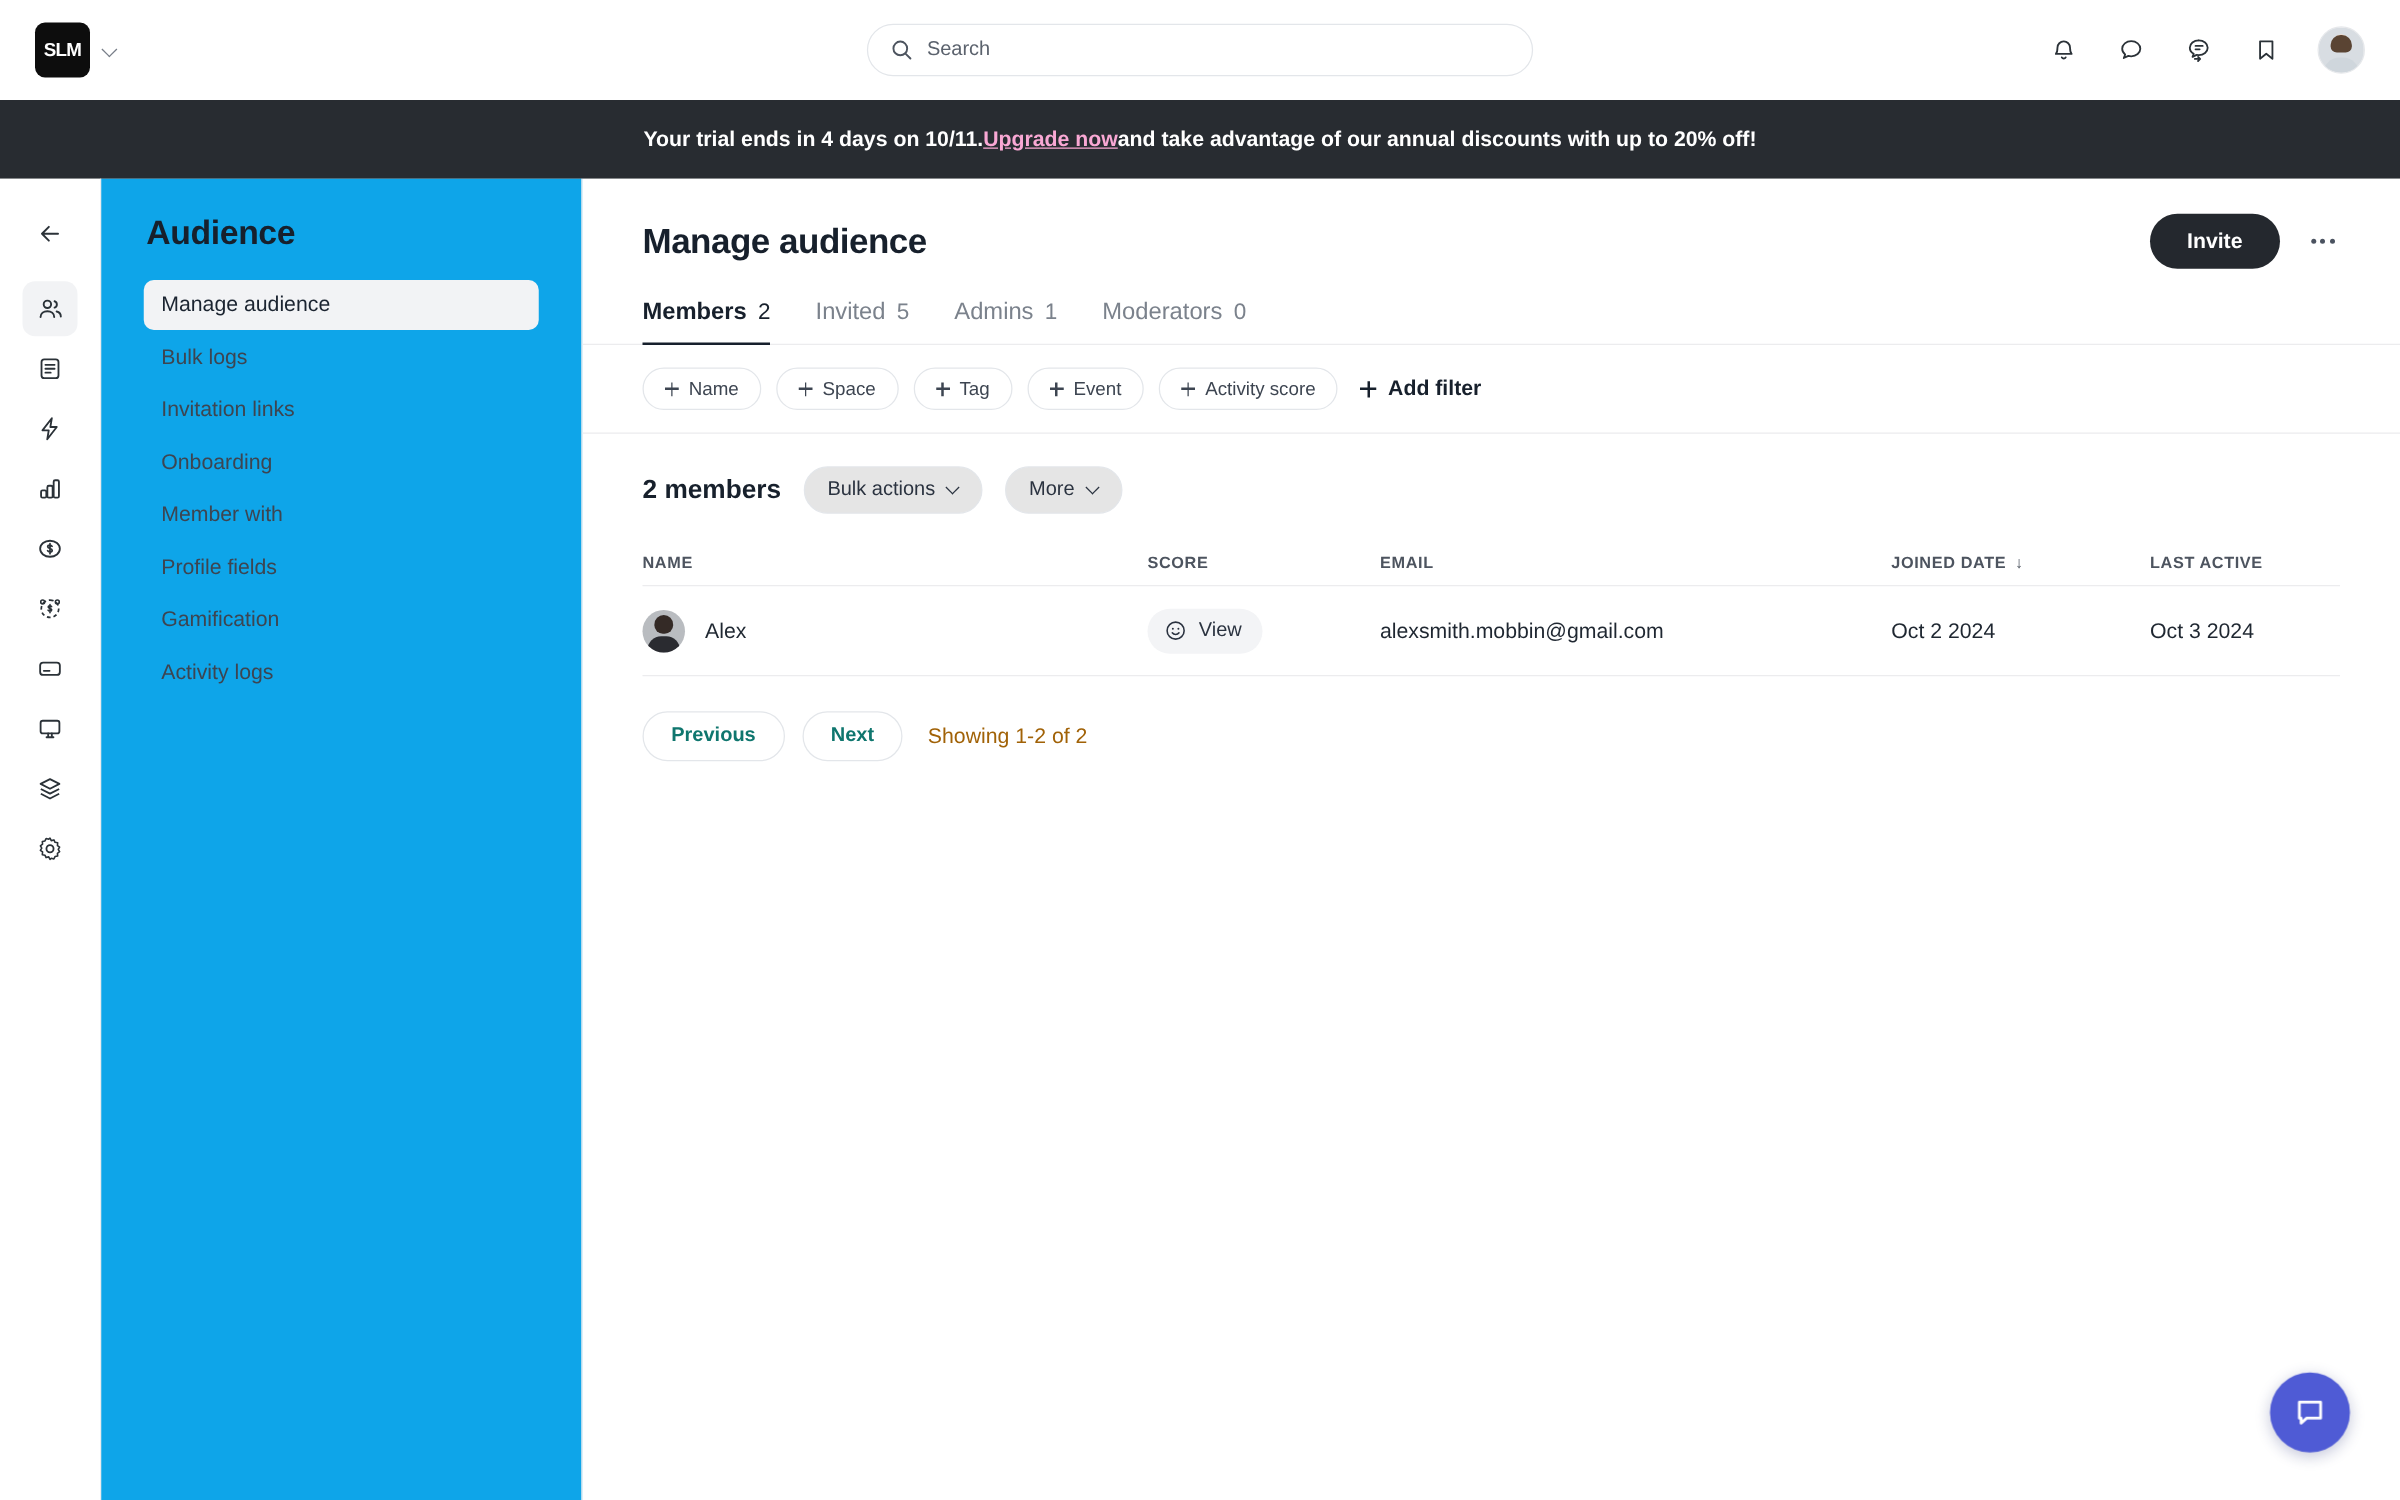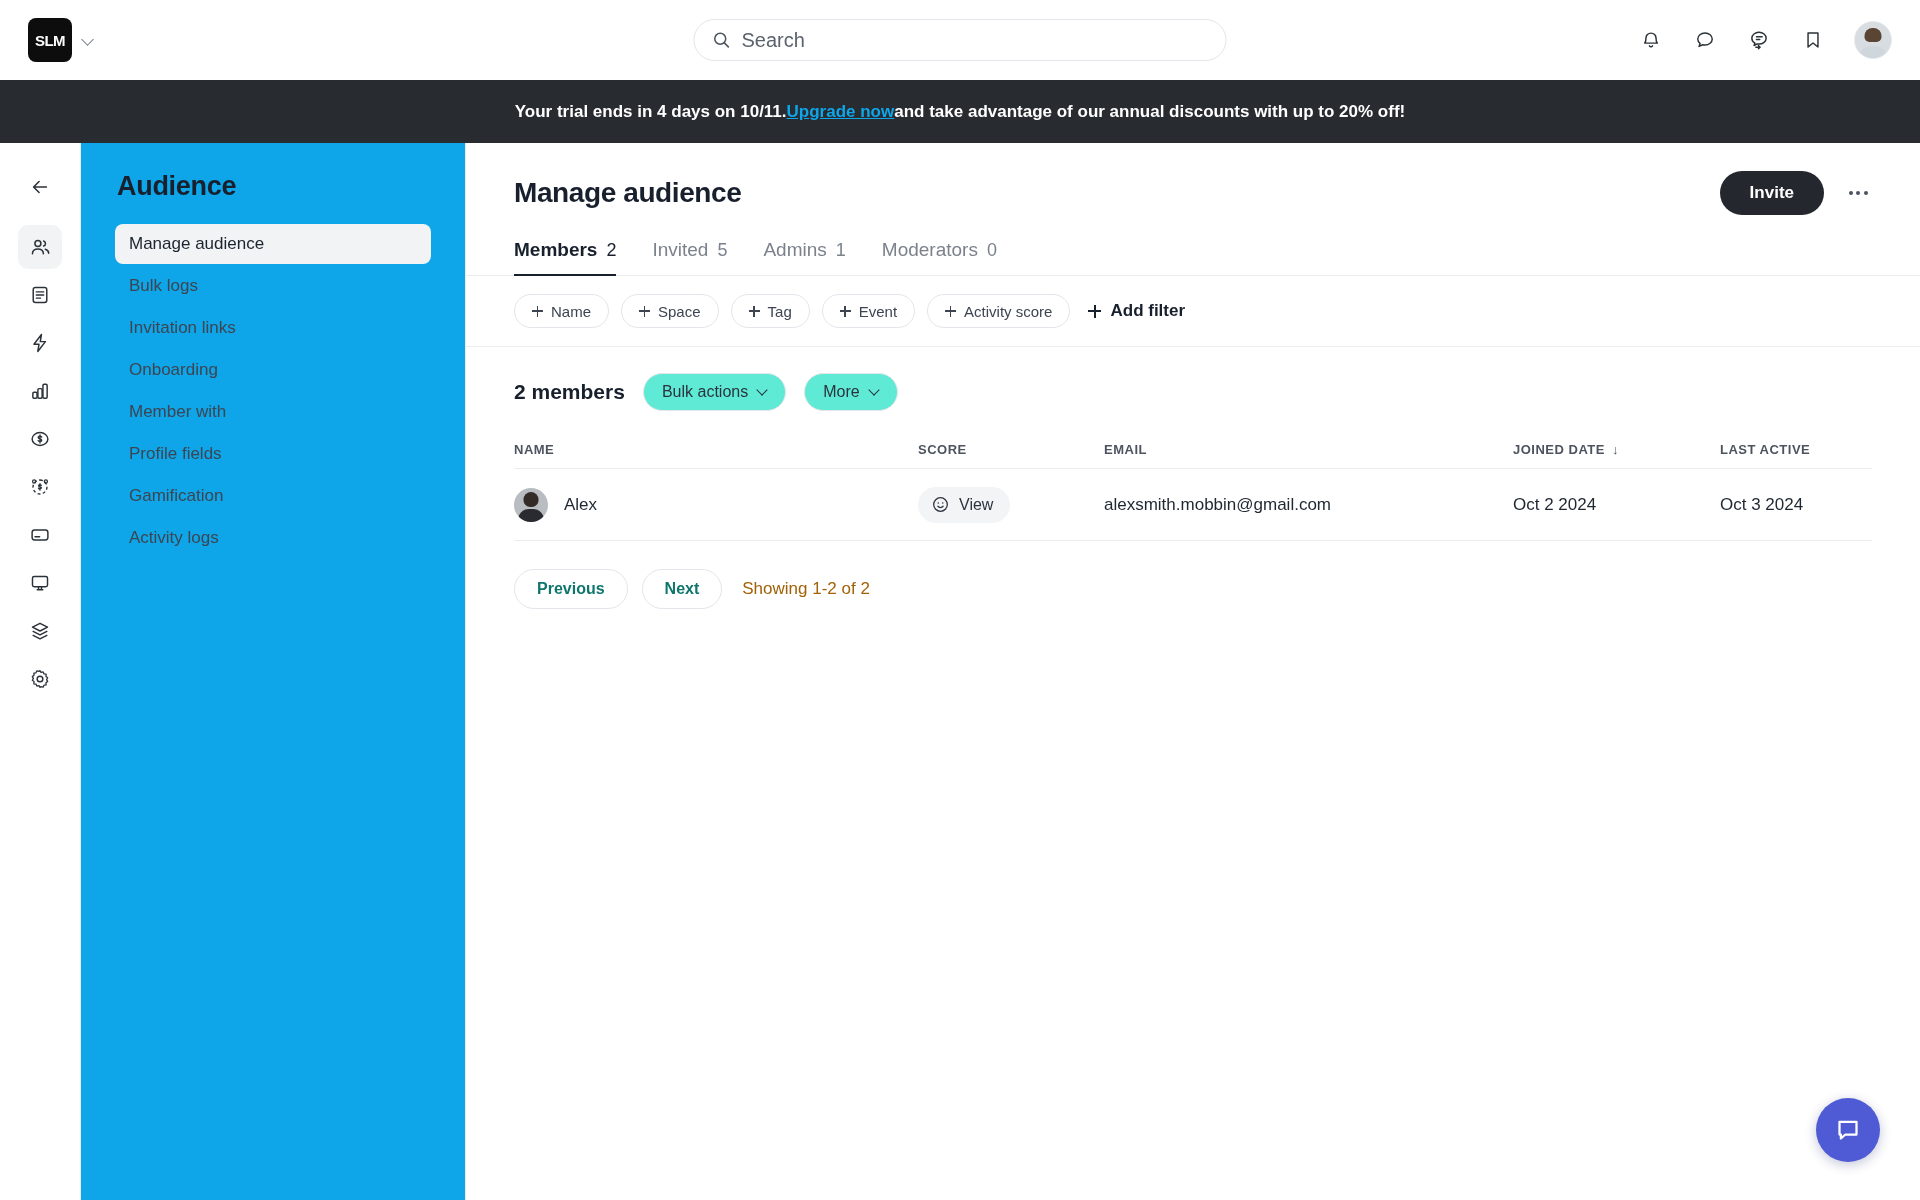--- a/index.html
+++ b/index.html
@@ -40,21 +40,21 @@
     width: 533px; height: 42px;
   }
   .search-box {
     width: 100%; height: 100%;
     border: 1px solid #e3e6ea; border-radius: 21px;
     display: flex; align-items: center; gap: 11px;
     padding: 0 18px; background: #fff;
   }
   .search-box input {
     border: 0; outline: 0; flex: 1;
-    font-size: 20px; font-family: inherit; color: #14532d;
+    font-size: 16px; font-family: inherit; color: #14532d;
     background: transparent;
   }
   .search-box input::placeholder { color: #5b626d; }
   .top-actions {
     margin-left: auto; display: flex; align-items: center; gap: 28px;
   }
   .icon-btn {
     width: 26px; height: 26px; display: flex;
     align-items: center; justify-content: center; cursor: pointer;
   }
@@ -77,21 +77,21 @@
     background: #cfd6dc;
   }
 
   
   .banner {
     height: 63px; width: 100%;
     background: #282c31; color: #ffffff;
     display: flex; align-items: center; justify-content: center;
     font-size: 17px; font-weight: 700;
   }
-  .banner a { color: #0ea5e9; text-decoration: underline; }
+  .banner a { color: #f9a8d4; text-decoration: underline; }
 
   
   .body-row { display: flex; height: calc(1200px - 80px - 56px); }
 
   
   .rail {
     width: 81px; flex: 0 0 81px;
     border-right: 1px solid #ececee;
     display: flex; flex-direction: column; align-items: center;
     padding-top: 22px; gap: 4px; background: #fff;
@@ -187,21 +187,21 @@
   .add-filter .plus { width: 13px; height: 13px; flex-basis: 13px; }
 
   
   .toolbar {
     display: flex; align-items: center; gap: 18px;
     padding: 26px 48px 20px 48px;
   }
   .count-label { font-size: 21px; font-weight: 700; color: #17202c; }
   .btn-pill {
     height: 38px; padding: 0 18px; border-radius: 19px;
-    border: 1px solid #e3e6ea; background: #5eead4;
+    border: 1px solid #e3e6ea; background: #e5e5e5;
     display: flex; align-items: center; gap: 10px;
     font-size: 16px; color: #2b3340; font-weight: 500;
     font-family: inherit; cursor: pointer;
   }
   .caret {
     width: 9px; height: 9px; position: relative; top: -2px;
   }
   .caret::before {
     content: ""; position: absolute; left: 0; top: 0;
     width: 7px; height: 7px;

